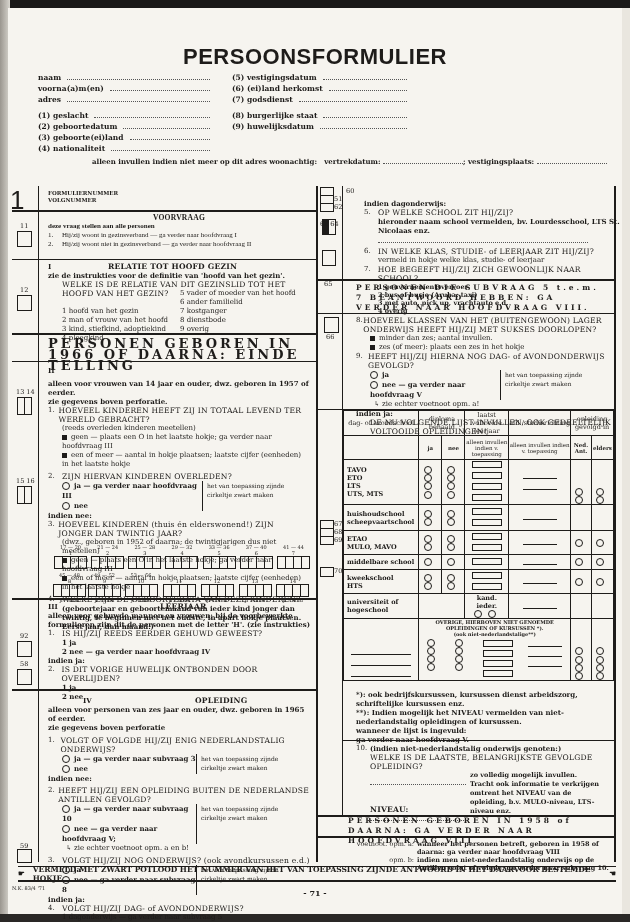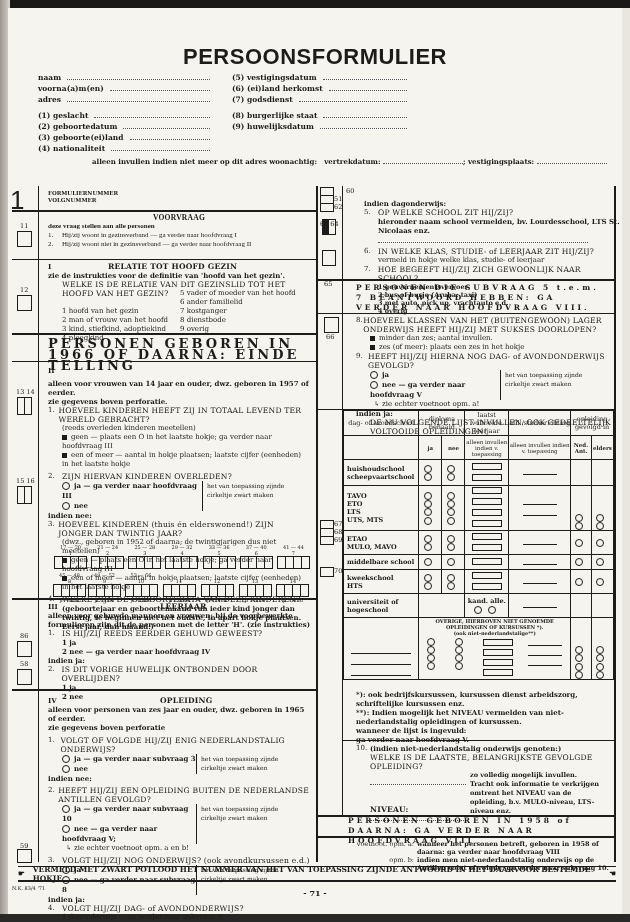--- a/index.html
+++ b/index.html
@@ -294,21 +294,21 @@
     <div style="text-align:center"><div style="height:6px"></div><span>14</span> <span class="datebox">
           <span></span>
           <span></span>
           <span></span>
           <span></span>
         </span><div>jr - mnd</div></div>
   </div>
 </div>
 <div class="hline" style="left:12px;top:598px;width:304px;height:2px;"></div>
 
-<div class="num" style="left:20px;top:632px;">86</div>
+<div class="num" style="left:20px;top:632px;">92</div>
 <div class="box" style="left:17px;top:641px;width:13px;height:14px;"></div>
 <div class="num" style="left:20px;top:660px;">58</div>
 <div class="box" style="left:17px;top:669px;width:13px;height:14px;"></div>
 <div class="txt" style="left:48px;top:602px;width:262px;">
   <div style="display:flex;">
       <span class="b" style="width:112px">III</span>
       <span class="b caps">LEERJAAR</span>
     </div>
   <div class="b">alleen voor gehuwde mannen en vrouwen; bij de voorbewerkte formulieren zijn dit de personen met de letter 'H'. (zie instrukties)</div>
   <div style="display:flex;">
@@ -323,21 +323,21 @@
       <span class="caps">IS DIT VORIGE HUWELIJK ONTBONDEN DOOR OVERLIJDEN?</span>
     </div>
   <div class="b" style="padding-left:14px">1  ja</div>
   <div class="b" style="padding-left:14px">2  nee</div>
 </div>
 <div class="hline" style="left:12px;top:689px;width:304px;height:2px;"></div>
 
 <div class="num" style="left:20px;top:842px;">59</div>
 <div class="box" style="left:17px;top:849px;width:13px;height:12px;"></div>
 <div class="txt" style="left:48px;top:696px;width:262px;">
-  <div style="display:flex;">
+  <div style="display:flex;margin-left:35px;">
       <span class="b" style="width:112px">IV</span>
       <span class="b caps">OPLEIDING</span>
     </div>
   <div class="b">alleen voor personen van zes jaar en ouder, dwz. geboren in 1965 of eerder.</div>
   <div class="b">zie gegevens boven perforatie</div>
   <div style="height:4px"></div>
   <div style="display:flex;">
       <span style="width:14px">1.</span>
       <span class="caps">VOLGT OF VOLGDE HIJ/ZIJ ENIG NEDERLANDSTALIG ONDERWIJS?</span>
     </div>
@@ -466,47 +466,47 @@
     <td colspan="2">opleiding gevolgd in</td>
   </tr>
   <tr style="height:24px;font-size:5.5px">
     <td></td>
     <td style="width:26px" class="b">ja</td>
     <td style="width:26px" class="b">nee</td>
     <td>alleen invullen indien v. toepassing</td>
     <td>alleen invullen indien v. toepassing</td>
     <td style="width:22px" class="b">Ned. Ant.</td>
     <td style="width:22px" class="b">elders</td>
-  </tr>
-  <tr style="height:26px">
-    <td class="b" style="text-align:left;padding-left:3px">
-          <div>huishoudschool</div>
-          <div>scheepvaartschool</div>
-        </td>
-    <td><span class="circ"></span><br><span class="circ"></span></td>
-    <td><span class="circ"></span><br><span class="circ"></span></td>
-    <td><span class="rbox"></span><br><span class="rbox"></span></td>
-    <td><span class="uline"></span></td>
-    <td></td>
-        <td></td>
   </tr>
   <tr style="height:42px">
     <td class="b" style="text-align:left;padding-left:3px">
           <div>TAVO</div>
           <div>ETO</div>
           <div>LTS</div>
           <div>UTS, MTS</div>
         </td>
     <td><span class="circ"></span><br><span class="circ"></span><br><span class="circ"></span><br><span class="circ"></span></td>
     <td><span class="circ"></span><br><span class="circ"></span><br><span class="circ"></span><br><span class="circ"></span></td>
     <td><span class="rbox"></span><br><span class="rbox"></span><br><span class="rbox"></span><br><span class="rbox"></span></td>
     <td><span class="uline"></span><br><span class="uline"></span></td>
     <td style="vertical-align:bottom"><span class="circ"></span><br><span class="circ"></span></td>
     <td style="vertical-align:bottom"><span class="circ"></span><br><span class="circ"></span></td>
   </tr>
+  <tr style="height:26px">
+    <td class="b" style="text-align:left;padding-left:3px">
+          <div>huishoudschool</div>
+          <div>scheepvaartschool</div>
+        </td>
+    <td><span class="circ"></span><br><span class="circ"></span></td>
+    <td><span class="circ"></span><br><span class="circ"></span></td>
+    <td><span class="rbox"></span><br><span class="rbox"></span></td>
+    <td><span class="uline"></span></td>
+    <td></td>
+        <td></td>
+  </tr>
   <tr style="height:24px">
     <td class="b" style="text-align:left;padding-left:3px">
           <div>ETAO</div>
           <div>MULO, MAVO</div>
         </td>
     <td><span class="circ"></span><br><span class="circ"></span></td>
     <td><span class="circ"></span><br><span class="circ"></span></td>
     <td><span class="rbox"></span><br><span class="rbox"></span></td>
     <td><span class="uline"></span></td>
     <td><span class="circ"></span></td>
@@ -531,21 +531,21 @@
     <td><span class="rbox"></span><br><span class="rbox"></span></td>
     <td><span class="uline"></span></td>
     <td><span class="circ"></span></td>
     <td><span class="circ"></span></td>
   </tr>
   <tr style="height:24px">
     <td class="b" style="text-align:left;padding-left:3px">
           <div>universiteit of hogeschool</div>
         </td>
     <td colspan="2"></td>
-    <td class="b"><span>kand.</span> <span>alle.</span><br><span class="circ"></span> <span class="circ"></span></td>
+    <td class="b"><span>kand.</span> <span>ieder.</span><br><span class="circ"></span> <span class="circ"></span></td>
     <td><span class="uline"></span></td>
     <td></td>
         <td></td>
   </tr>
   <tr style="height:62px">
     <td style="vertical-align:bottom"><span class="uline" style="width:60px"></span><br><span class="uline" style="width:60px"></span><br><span class="uline" style="width:60px"></span></td>
     <td colspan="4" style="vertical-align:top;font-size:5px;" class="b">
       <div>OVERIGE, HIERBOVEN NIET GENOEMDE OPLEIDINGEN OF KURSUSSEN *).</div>
       <div>(ook niet-nederlandstalige**)</div>
       <div style="display:flex;justify-content:space-around;margin-top:2px;">

